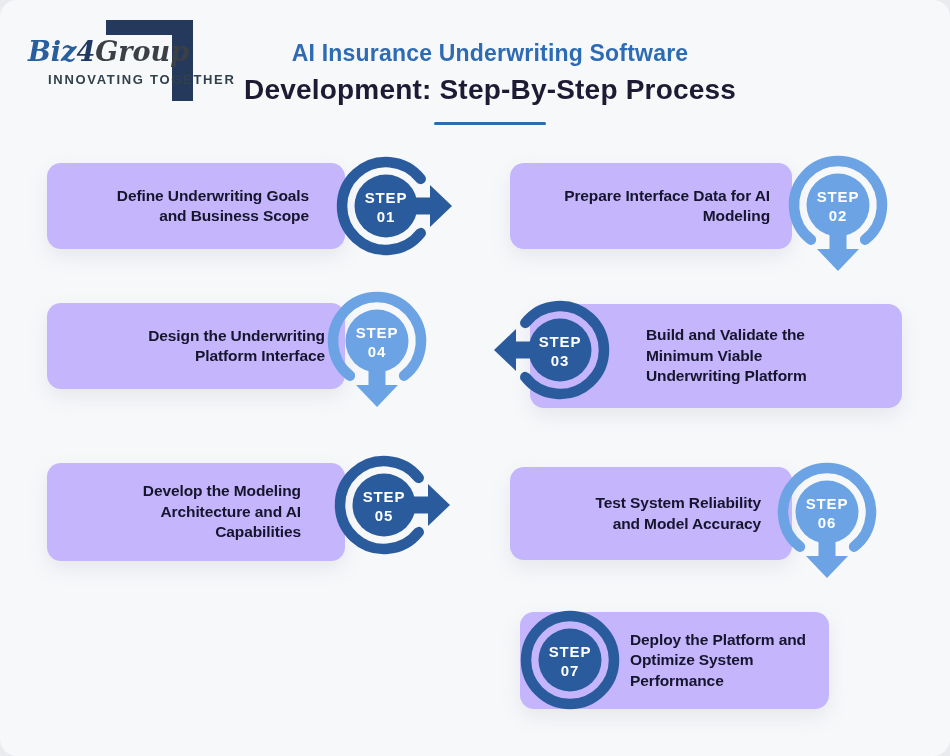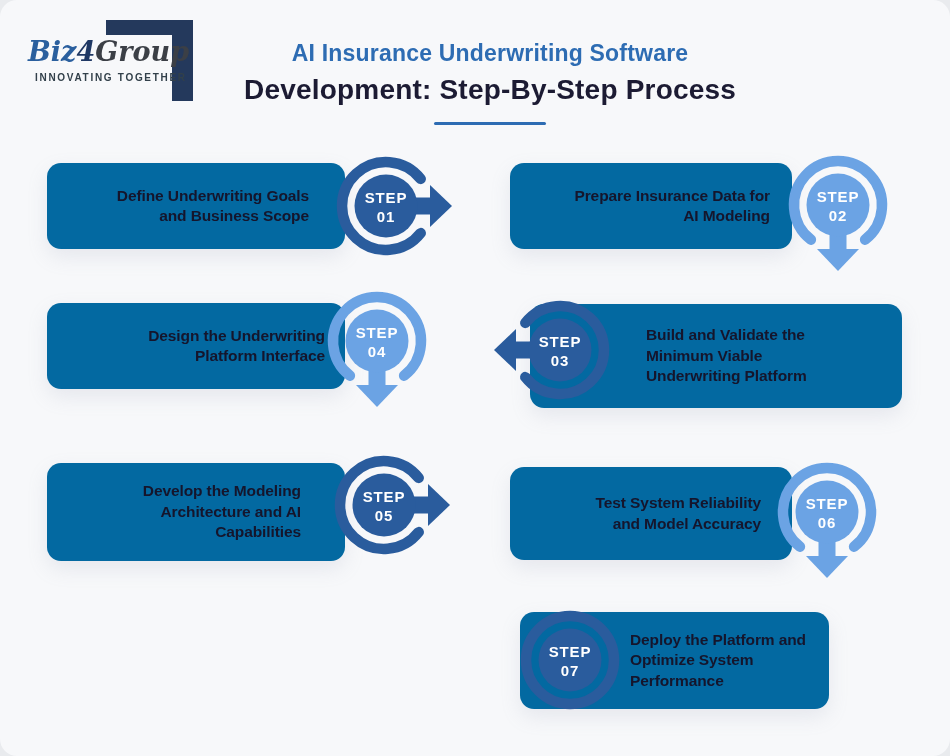--- a/index.html
+++ b/index.html
@@ -21,32 +21,32 @@
   }
   .logo-text{
     position:absolute;left:0;top:26px;z-index:2;
     font-family:"DejaVu Serif",serif;font-style:italic;font-weight:600;
     font-size:27px;line-height:1;white-space:nowrap;
   }
   .logo-text .p1{color:#2a5f9e;}
   .logo-text .p2{color:#1f3864;}
   .logo-text .p3{color:#3b3f46;}
   .logo-tagline{
-    position:absolute;left:7px;top:60px;z-index:2;
-    font-size:10px;font-weight:700;letter-spacing:1.7px;color:#32404a;white-space:nowrap;
+    position:absolute;left:20px;top:60px;z-index:2;
+    font-size:13px;font-weight:700;letter-spacing:1.7px;color:#32404a;white-space:nowrap;
   }
 
   .header{position:absolute;left:0;top:40px;width:100%;text-align:center;margin-left:15px;}
   .title-line1{font-size:23px;font-weight:700;color:#2d6cb3;letter-spacing:.2px;}
   .title-line2{font-size:28px;font-weight:700;color:#1c1b33;margin-top:7px;letter-spacing:.2px;}
   .title-underline{width:112px;height:3px;background:#2d6cb3;border-radius:2px;margin:16px auto 0;}
 
   
   .card{
-    position:absolute;background:#0369a1;border-radius:14px;
+    position:absolute;background:#c4b5fd;border-radius:14px;
     box-shadow:0 8px 20px rgba(140,152,175,.16);
     display:flex;align-items:center;
   }
   .card-title{
     margin:0;font-size:15.5px;font-weight:700;color:#15152c;
     line-height:1.32;letter-spacing:-.1px;
   }
   .al-right{justify-content:flex-end;}
   .al-right .card-title{text-align:right;margin-left:auto;}
   .al-left .card-title{text-align:left;margin-right:auto;}
@@ -97,21 +97,21 @@
   <div class="header">
     <div class="title-line1">AI Insurance Underwriting Software</div>
     <div class="title-line2">Development: Step-By-Step Process</div>
     <div class="title-underline"></div>
   </div>
 
   <div class="card c1 al-right">
     <p class="card-title">Define Underwriting Goals and Business Scope</p>
   </div>
   <div class="card c2 al-right">
-    <p class="card-title">Prepare Insurance Data for AI Modeling</p>
+    <p class="card-title">Prepare Interface Data for AI Modeling</p>
   </div>
   <div class="card c3 al-left">
     <p class="card-title">Build and Validate the Minimum Viable Underwriting Platform</p>
   </div>
   <div class="card c4 al-right">
     <p class="card-title">Design the Underwriting Platform Interface</p>
   </div>
   <div class="card c5 al-right">
     <p class="card-title">Develop the Modeling Architecture and AI Capabilities</p>
   </div>

